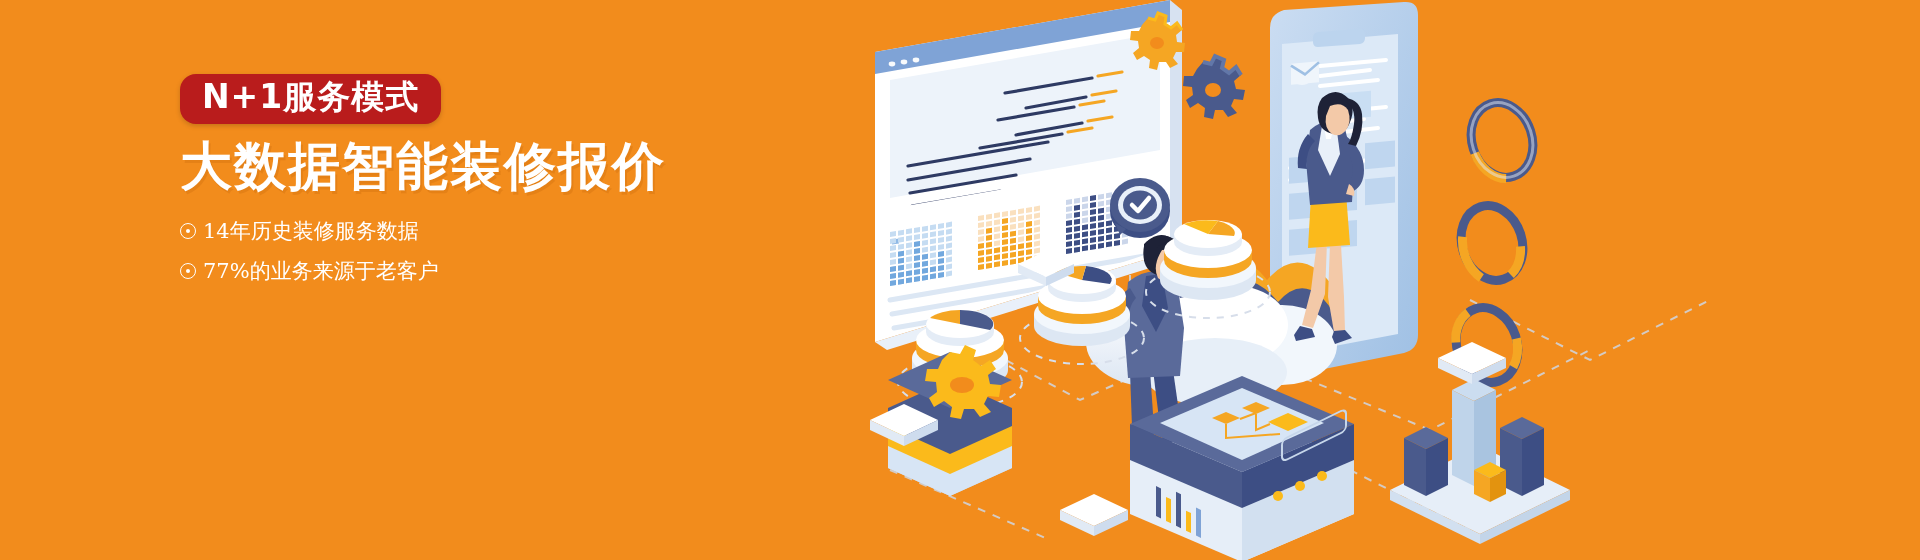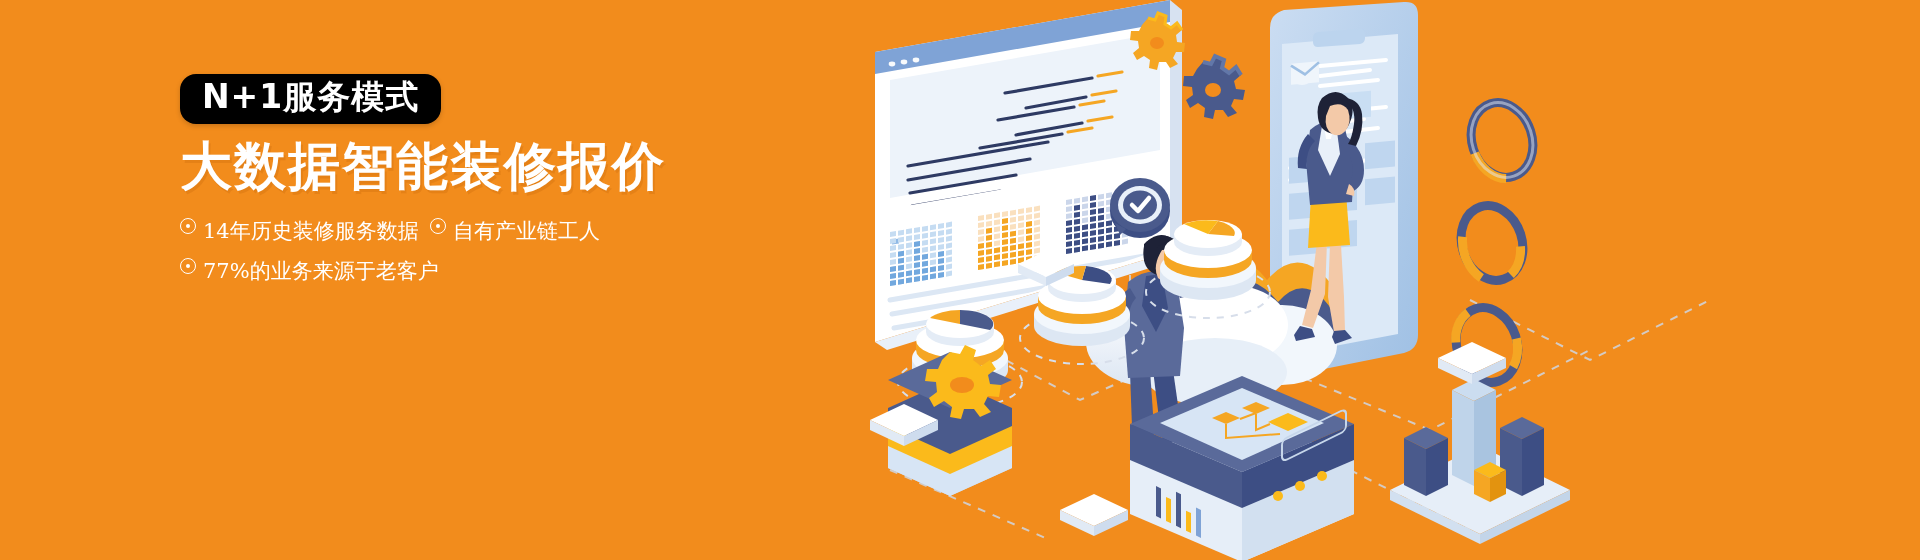--- a/index.html
+++ b/index.html
@@ -14,21 +14,21 @@
     background:#F28C1C;
     overflow:hidden;
   }
   
   .text-block{
     position:absolute;left:180px;top:74px;width:700px;
     z-index:40;
   }
   .badge{
     display:inline-block;
-    background:#000000;
+    background:#b91c1c;
     color:#FFFFFF;
     font-family:"DejaVu Sans","Liberation Sans",sans-serif;
     font-size:33px;
     font-weight:bold;
     letter-spacing:1px;
     padding:6px 22px 9px 22px;
     border-radius:16px;
     line-height:1.05;
     box-shadow:0 2px 5px rgba(0,0,0,.18);
     white-space:nowrap;
@@ -53,21 +53,21 @@
     align-items:flex-start;
     margin-bottom:14px;
   }
   .bullet{
     color:#FFFFFF;
     font-family:"DejaVu Serif","Liberation Serif",serif;
     font-size:21px;
     line-height:1.25;
     white-space:nowrap;
     display:flex;
-    align-items:flex-start;
+    align-items:center;
   }
   .bullet .dot{
     display:inline-block;
     width:14px;height:14px;
     border:1.6px solid #FFFFFF;
     border-radius:50%;
     margin-right:7px;
     position:relative;
     flex:0 0 auto;
   }
@@ -96,24 +96,20 @@
     <div class="badge">N+1服务模式</div>
 
     <div class="headline">大数据智能装修报价</div>
 
     <div class="bullets">
 
       <div class="bullet-row">
         <div class="bullet col-a">
           <span class="dot"></span>
           <span>14年历史装修服务数据</span>
-        </div>
-        <div class="bullet col-b">
-          <span class="dot"></span>
-          <span>自有产业链工人</span>
         </div>
       </div>
 
       <div class="bullet-row">
         <div class="bullet col-b">
           <span class="dot"></span>
           <span>77%的业务来源于老客户</span>
         </div>
       </div>
 

